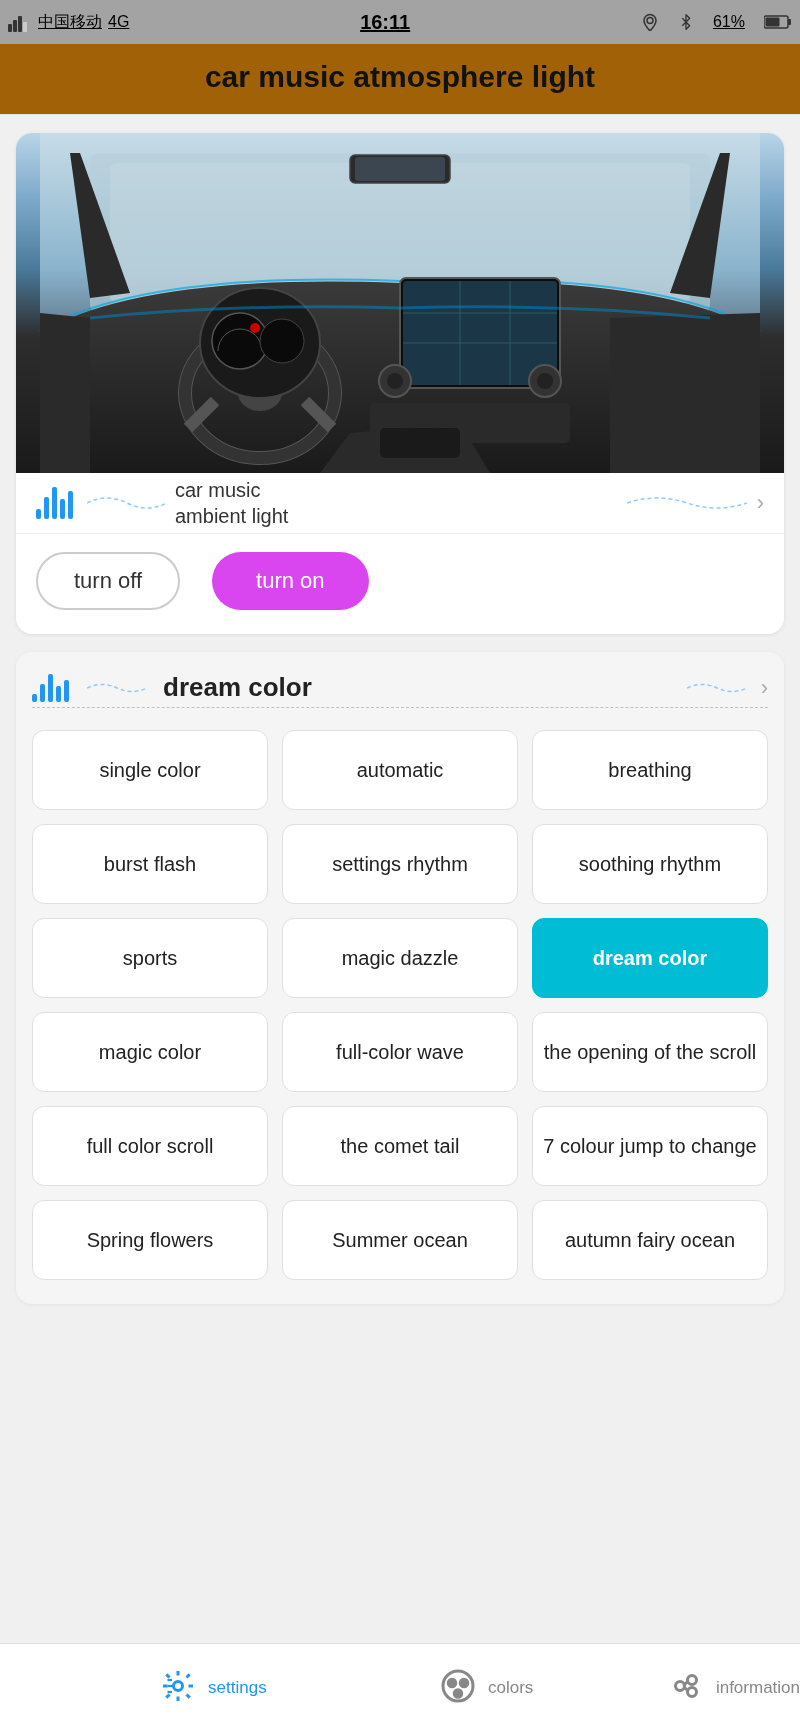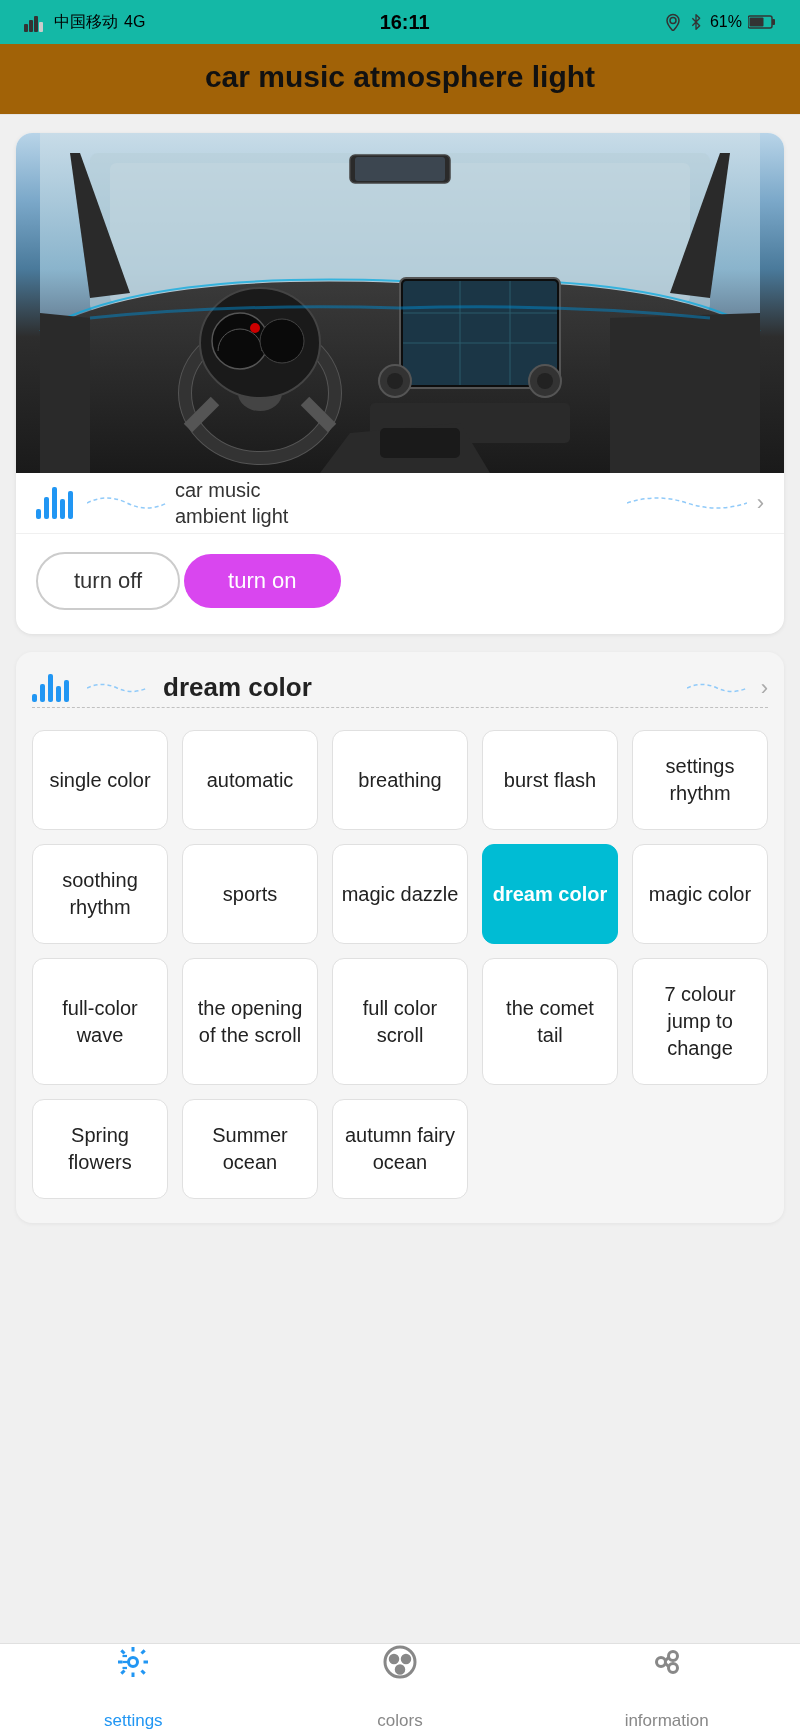--- a/index.html
+++ b/index.html
@@ -7,32 +7,33 @@
     body {
       font-family: -apple-system, BlinkMacSystemFont, 'Helvetica Neue', Arial, sans-serif;
       background: #f0f0f0;
       width: 800px;
       min-height: 1731px;
       overflow-x: hidden;
     }
 
     
     .status-bar {
-      background: #14b8a6;
+      background: #a3a3a3;
       display: flex;
       align-items: center;
       justify-content: space-between;
-      padding: 8px 24px;
+      padding: 8px 8px;
       font-size: 18px;
       font-weight: 500;
       height: 44px;
+      text-decoration: underline;
     }
     .status-left { display: flex; align-items: center; gap: 6px; font-size: 16px; }
     .status-center { font-size: 20px; font-weight: 600; }
-    .status-right { display: flex; align-items: center; gap: 6px; font-size: 16px; }
+    .status-right { display: flex; align-items: center; gap: 19px; font-size: 16px; }
 
     
     .page-title-bar {
       background: #a16207;
       text-align: center;
       padding: 16px 20px 20px;
       font-size: 30px;
       font-weight: 700;
       color: #111;
       border-bottom: 1px solid #e5e5e5;
@@ -88,22 +89,21 @@
     }
     .chevron-right {
       color: #aaa;
       font-size: 22px;
       margin-left: 10px;
     }
 
     
     .buttons-row {
       display: flex;
-      align-items: center;
-      gap: 4px;
+      gap: 32px;
       padding: 18px 20px 24px;
     }
     .btn-off {
       border: 2px solid #ccc;
       background: #fff;
       border-radius: 50px;
       padding: 14px 36px;
       font-size: 22px;
       color: #333;
       cursor: pointer;
@@ -137,21 +137,21 @@
       font-size: 26px;
       font-weight: 600;
       color: #222;
       margin-left: 12px;
       flex: 1;
     }
 
     
     .mode-grid {
       display: grid;
-      grid-template-columns: 1fr 1fr 1fr 1fr 1fr;
+      grid-template-columns: 1fr 1fr 1fr;
       gap: 14px;
     }
     .mode-btn {
       background: #fff;
       border: 1.5px solid #e0e0e0;
       border-radius: 12px;
       padding: 22px 8px;
       font-size: 20px;
       color: #222;
       text-align: center;
@@ -176,23 +176,22 @@
       left: 0;
       width: 800px;
       background: #fff;
       border-top: 1px solid #e0e0e0;
       display: flex;
       height: 88px;
     }
     .tab-item {
       flex: 1;
       display: flex;
-      flex-direction: column;
       align-items: center;
-      justify-content: space-between;
+      justify-content: flex-end;
       gap: 12px;
       cursor: pointer;
     }
     .tab-label {
       font-size: 17px;
       color: #888;
     }
     .tab-label.active {
       color: #2196f3;
     }

